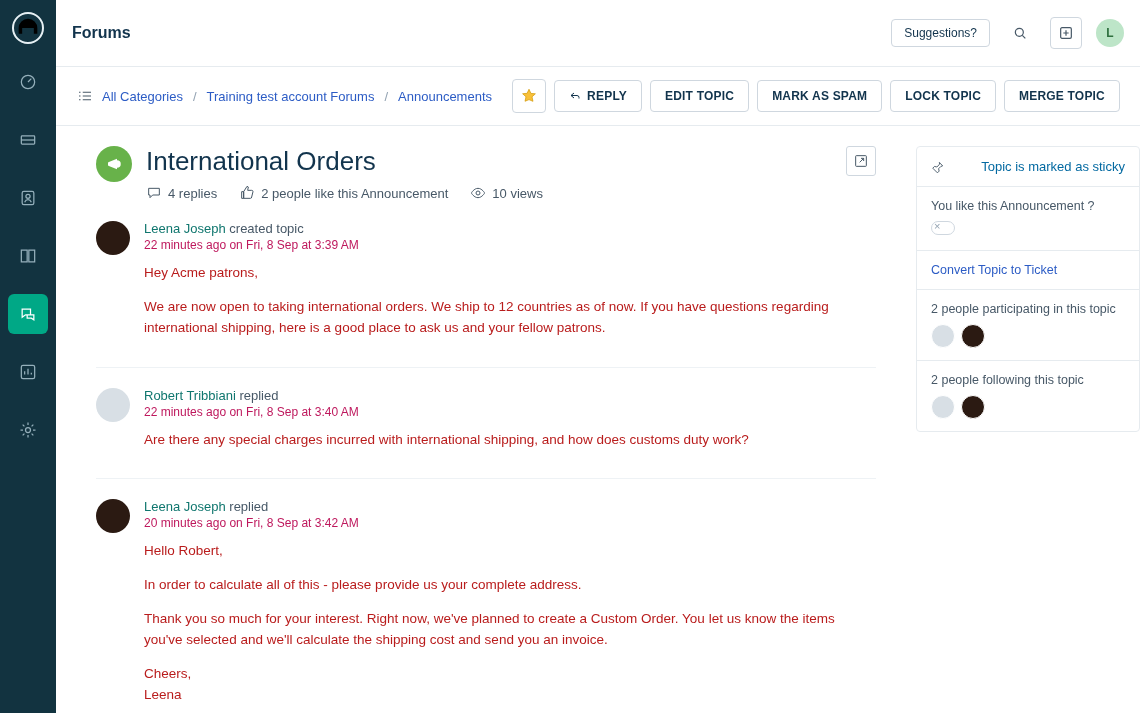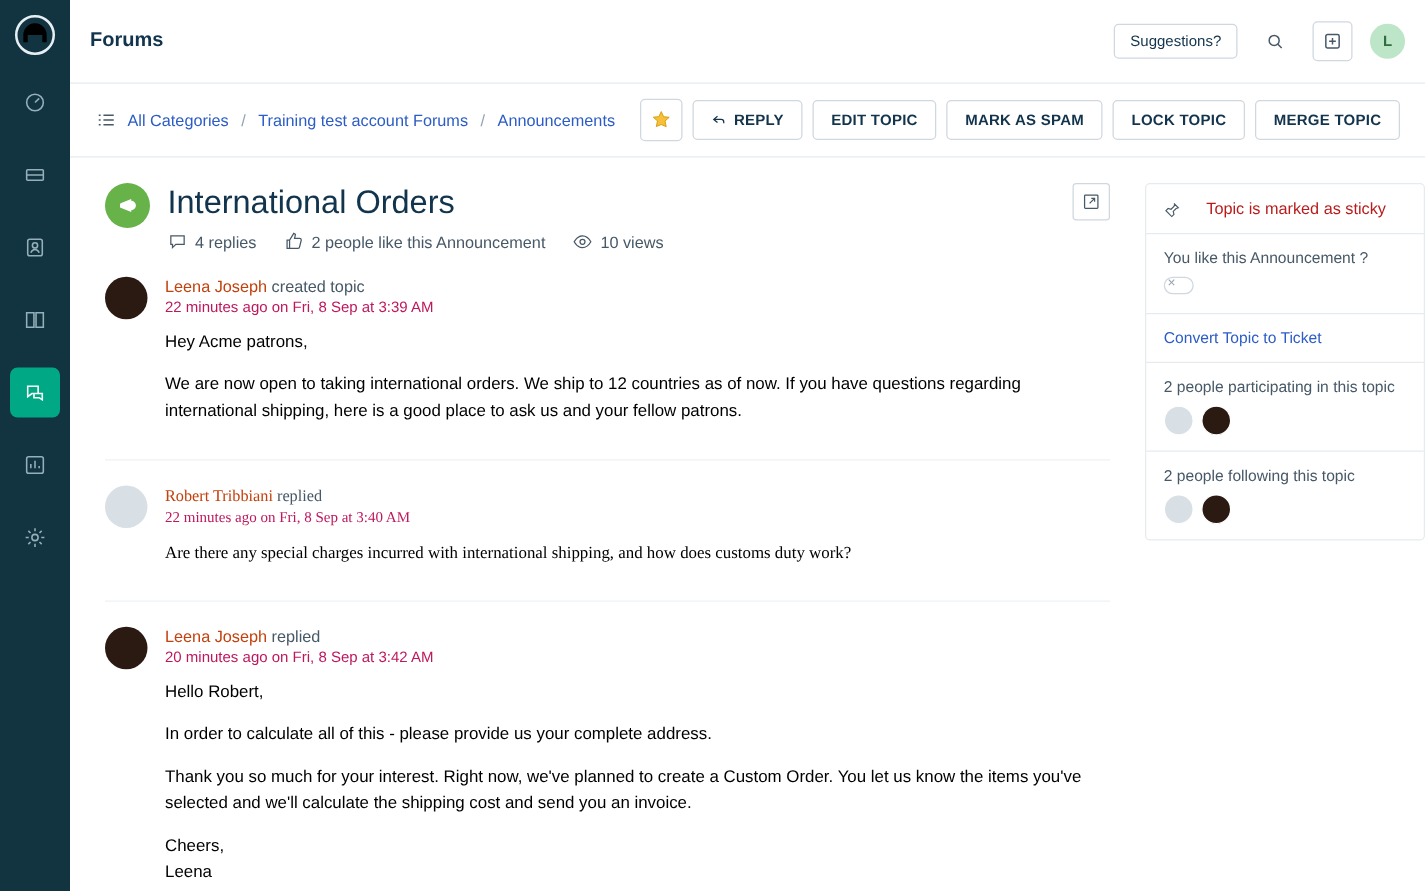--- a/index.html
+++ b/index.html
@@ -60,27 +60,27 @@
   .actionbar-spacer { flex:1; }
   .tool-btn {
     border:1px solid #cfd7df; border-radius:4px; background:#fff; color:#12344d;
     font-size:12px; font-weight:600; padding:8px 14px; letter-spacing:.2px; cursor:pointer; display:flex; align-items:center; gap:6px;text-align:center;
   }
   .star-btn { border:1px solid #cfd7df; border-radius:4px; width:34px; height:34px; display:flex; align-items:center; justify-content:center; background:#fff; cursor:pointer; }
   .star-btn svg { width:18px; height:18px; fill:#f8c039; stroke:#d49b0a; stroke-width:1; }
 
   
   .content { flex:1; display:flex; overflow:auto; }
-  .thread-col { flex:1; padding:20px 28px; min-width:0; }
+  .thread-col { flex:1; padding:20px 40px; min-width:0; }
   .side-col { width:224px; padding:20px 0 20px 0; }
   .side-card { border:1px solid #e6ebef; border-radius:4px; margin-bottom:12px; }
   .side-section { padding:12px 14px; font-size:12.5px; color:#475867; }
   .side-section.link { color:#2c5cc5; cursor:pointer; }
   .side-sep { height:1px; background:#e6ebef; }
-  .pin-row { display:flex; align-items:center; gap:20px; font-size:13px; color:#b91c1c; }
+  .pin-row { display:flex; align-items:center; gap:0; font-size:13px; color:#0369a1;justify-content:space-between; }
   .pin-row svg { width:14px; height:14px; stroke:#475867; fill:none; stroke-width:1.6; }
   .mini-avatar-row { display:flex; gap:6px; margin-top:8px; }
   .mini-avatar { width:24px; height:24px; border-radius:50%; background:#d8dfe5; border:1px solid #fff; }
   .mini-avatar.dark { background:#2b1a12; }
   .toggle { width:24px; height:14px; border:1px solid #cfd7df; border-radius:8px; position:relative; background:#fff; display:inline-block; }
   .toggle::after { content:'×'; position:absolute; left:2px; top:-2px; font-size:11px; color:#92a2b1; }
 
   
   .topic-head { display:flex; align-items:flex-start; gap:14px; }
   .topic-badge { width:36px; height:36px; border-radius:50%; background:#68b24a; display:flex; align-items:center; justify-content:center; }
@@ -92,23 +92,23 @@
   .topic-meta svg { width:16px; height:16px; stroke:#475867; fill:none; stroke-width:1.5; }
   .portal-link { border:1px solid #cfd7df; border-radius:3px; width:30px; height:30px; display:flex; align-items:center; justify-content:center; cursor:pointer; }
   .portal-link svg { width:16px; height:16px; stroke:#475867; fill:none; stroke-width:1.5; }
 
   
   .post { display:flex; gap:14px; padding:20px 0 16px 0; }
   .post + .post { border-top:1px solid #eef2f5; }
   .post-avatar { width:34px; height:34px; border-radius:50%; background:#2b1a12; flex-shrink:0; }
   .post-avatar.grey { background:#d8dfe5; }
   .post-head { font-size:13px; color:#475867; }
-  .post-head .name { color:#c2410c; cursor:pointer; }
+  .post-head .name { color:#0f766e; cursor:pointer; }
   .post-time { font-size:12px; color:#be185d; margin-top:2px; }
-  .post-body { margin-top:10px; font-size:13.5px; color:#000000; line-height:1.6; }
+  .post-body { margin-top:10px; font-size:13.5px; color:#b91c1c; line-height:1.6; }
   .post-body p { margin-bottom:12px; }
   .upvote-strip { border-left:3px solid #cfe0f8; padding:6px 10px; margin-top:14px; font-size:13px; color:#92a2b1; }
   .upvote-strip .count { color:#2c5cc5; }
 </style>
 </head>
 <body>
 
 <nav class="navrail">
   <div class="logo-circle">
     <svg viewBox="0 0 24 24">
@@ -259,21 +259,21 @@
               <div class="post-head"><span class="name">Leena Joseph</span> created topic</div>
               <div class="post-time">22 minutes ago on Fri, 8 Sep at 3:39 AM</div>
               <div class="post-body">
                 <p>Hey Acme patrons,</p>
                 <p>We are now open to taking international orders. We ship to 12 countries as of now. If you have questions regarding international shipping, here is a good place to ask us and your fellow patrons.</p>
               </div>
             </div>
           </div>
           <div class="post">
             <div class="post-avatar grey"></div>
-            <div style="flex: 1 1 0%; font-family: Liberation Serif, serif;">
+            <div style="flex: 1 1 0%;">
               <div class="post-head"><span class="name">Robert Tribbiani</span> replied</div>
               <div class="post-time">22 minutes ago on Fri, 8 Sep at 3:40 AM</div>
               <div class="post-body">
                 <p>Are there any special charges incurred with international shipping, and how does customs duty work?</p>
               </div>
             </div>
           </div>
           <div class="post">
             <div class="post-avatar"></div>
             <div style="flex: 1 1 0%;">

